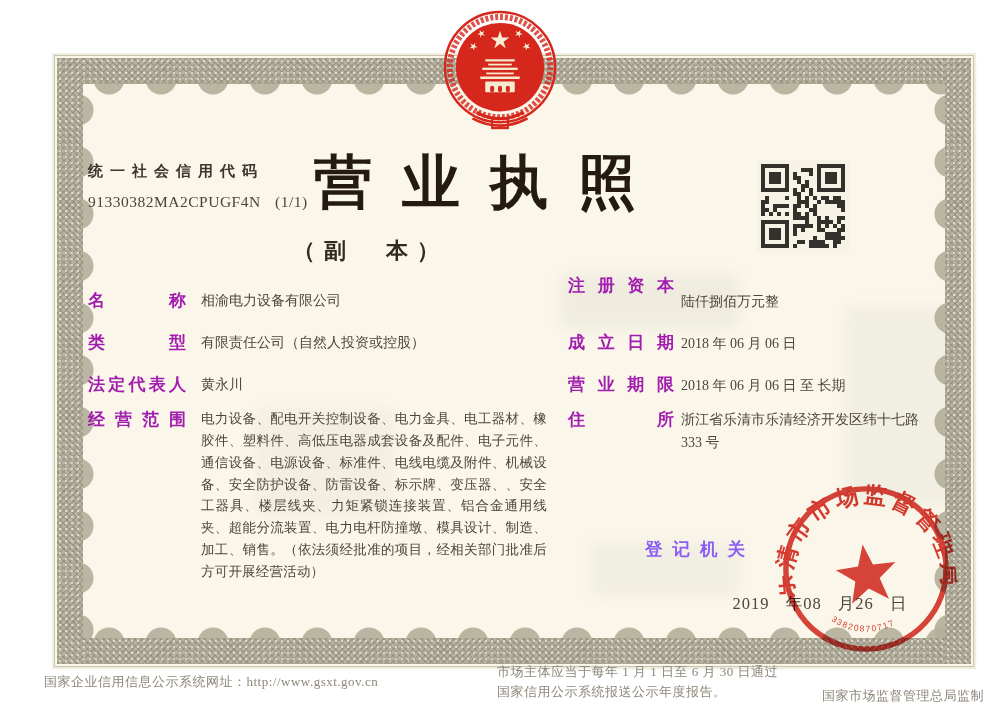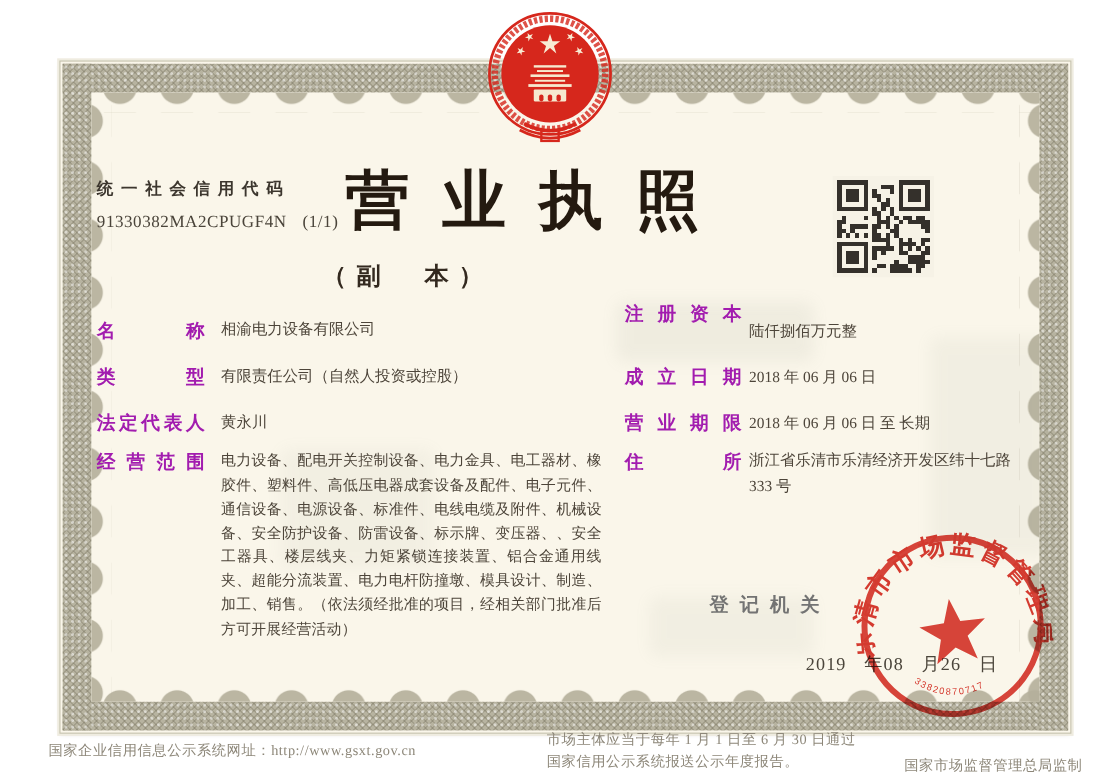--- a/index.html
+++ b/index.html
@@ -63,21 +63,21 @@
     font-size:17px;color:#a21caf;text-align:justify;text-align-last:justify;}
   .fvalue{position:absolute;font-size:14px;color:#4d453a;line-height:1.62;}
   .lcol .flabel{left:33px;width:98px;}
   .lcol .fvalue{left:146px;width:346px;}
   .rcol .flabel{left:513px;width:106px;}
   .rcol .fvalue{left:626px;width:250px;}
   .scope{text-align:justify;font-size:13.5px;letter-spacing:.2px;}
 
   
   .regorg{position:absolute;left:590px;top:481px;font-family:"Liberation Sans","DejaVu Sans",sans-serif;
-    font-weight:bold;font-size:17.5px;letter-spacing:10px;color:#737373;}
+    font-weight:bold;font-size:17.5px;letter-spacing:10px;color:#8b5cf6;}
   .datetext{position:absolute;left:640px;top:537px;width:250px;text-align:center;
     font-size:16.5px;color:#4a443a;word-spacing:11px;letter-spacing:1px;}
   .seal{position:absolute;left:722px;top:424px;width:178px;height:178px;
     transform:rotate(-8deg);mix-blend-mode:multiply;opacity:.9;}
 
   
   .foot{position:absolute;font-size:13px;color:#8d8779;letter-spacing:.5px;}
   .foot.l{left:44px;top:673px;}
   .foot.m{left:497px;top:662px;line-height:1.5;}
   .foot.r{left:822px;top:676px;margin-top:11px;}

